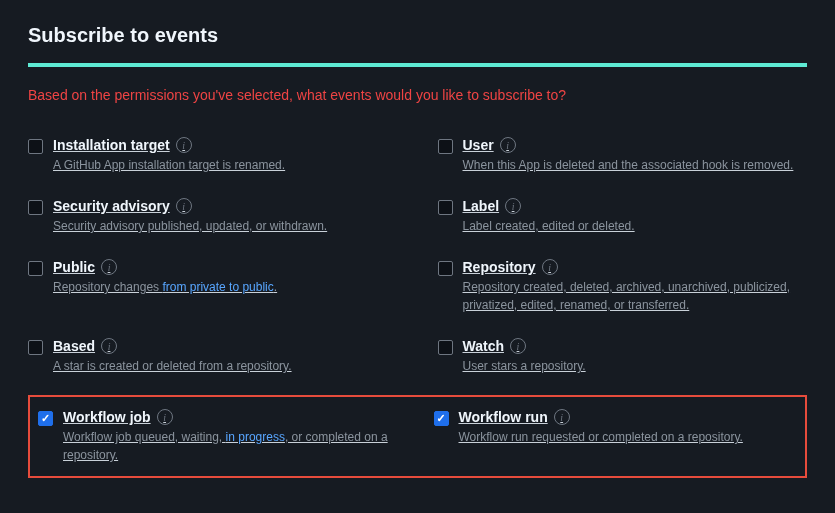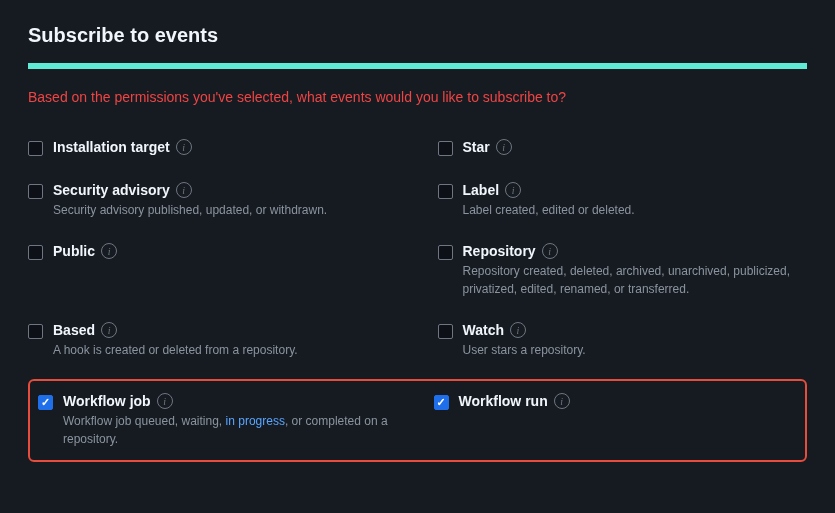--- a/index.html
+++ b/index.html
@@ -11,21 +11,21 @@
       width: 835px;
       min-height: 513px;
       padding: 24px 28px;
     }
 
     .page-title {
       font-size: 20px;
       font-weight: 600;
       color: #f0f6fc;
       padding-bottom: 16px;
-      border-bottom: 6px solid #5eead4;
+      border-bottom: 4px solid #5eead4;
       margin-bottom: 20px;
     }
 
     .description {
       color: #ef4444;
       margin-bottom: 24px;
       font-size: 14px;
     }
 
     .events-grid {
@@ -66,20 +66,21 @@
 
     .event-checkbox.checked::after {
       content: '✓';
       color: #fff;
       font-size: 11px;
       font-weight: bold;
     }
 
     .event-content {
       flex: 1;
+      text-decoration: underline;
     }
 
     .event-title-row {
       display: flex;
       align-items: center;
       gap: 6px;
       margin-bottom: 3px;
     }
 
     .event-name {
@@ -113,21 +114,21 @@
     .event-desc span.highlight {
       color: #58a6ff;
     }
 
     
     .highlighted-row {
       grid-column: 1 / -1;
       display: grid;
       grid-template-columns: 1fr 1fr;
       border: 2px solid #e74c3c;
-      border-radius: 6px;
+      border-radius: 0;
       margin-top: 6px;
       padding: 4px 0;
       background: transparent;
     }
 
     .highlighted-row .event-item {
       padding: 8px 12px 8px 8px;
     }
 
     .highlighted-row .event-item.right {
@@ -143,30 +144,32 @@
 
 <div class="events-grid">
 
   <div class="event-item">
     <div class="event-checkbox"></div>
     <div class="event-content">
       <div class="event-title-row">
         <span class="event-name">Installation target</span>
         <span class="info-icon">i</span>
       </div>
-    </div>
-  </div>
-
-  <div class="event-item right">
-    <div class="event-checkbox"></div>
-    <div class="event-content">
-      <div class="event-title-row">
-        <span class="event-name">Star</span>
-        <span class="info-icon">i</span>
-      </div>
+      <div class="event-desc">A GitHub App installation target is renamed.</div>
+    </div>
+  </div>
+
+  <div class="event-item right">
+    <div class="event-checkbox"></div>
+    <div class="event-content">
+      <div class="event-title-row">
+        <span class="event-name">User</span>
+        <span class="info-icon">i</span>
+      </div>
+      <div class="event-desc">When this App is deleted and the associated hook is removed.</div>
     </div>
   </div>
 
   <div class="event-item">
     <div class="event-checkbox"></div>
     <div class="event-content">
       <div class="event-title-row">
         <span class="event-name">Security advisory</span>
         <span class="info-icon">i</span>
       </div>
@@ -185,20 +188,21 @@
     </div>
   </div>
 
   <div class="event-item">
     <div class="event-checkbox"></div>
     <div class="event-content">
       <div class="event-title-row">
         <span class="event-name">Public</span>
         <span class="info-icon">i</span>
       </div>
+      <div class="event-desc">Repository changes <span class="highlight">from private to public</span>.</div>
     </div>
   </div>
 
   <div class="event-item right">
     <div class="event-checkbox"></div>
     <div class="event-content">
       <div class="event-title-row">
         <span class="event-name">Repository</span>
         <span class="info-icon">i</span>
       </div>
@@ -206,21 +210,21 @@
     </div>
   </div>
 
   <div class="event-item">
     <div class="event-checkbox"></div>
     <div class="event-content">
       <div class="event-title-row">
         <span class="event-name">Based</span>
         <span class="info-icon">i</span>
       </div>
-      <div class="event-desc">A hook is created or deleted from a repository.</div>
+      <div class="event-desc">A star is created or deleted from a repository.</div>
     </div>
   </div>
 
   <div class="event-item right">
     <div class="event-checkbox"></div>
     <div class="event-content">
       <div class="event-title-row">
         <span class="event-name">Watch</span>
         <span class="info-icon">i</span>
       </div>
@@ -240,17 +244,18 @@
       </div>
     </div>
 
     <div class="event-item right">
       <div class="event-checkbox checked"></div>
       <div class="event-content">
         <div class="event-title-row">
           <span class="event-name">Workflow run</span>
           <span class="info-icon">i</span>
         </div>
+        <div class="event-desc">Workflow run requested or completed on a repository.</div>
       </div>
     </div>
   </div>
 
 </div>
 
 </body></html>

